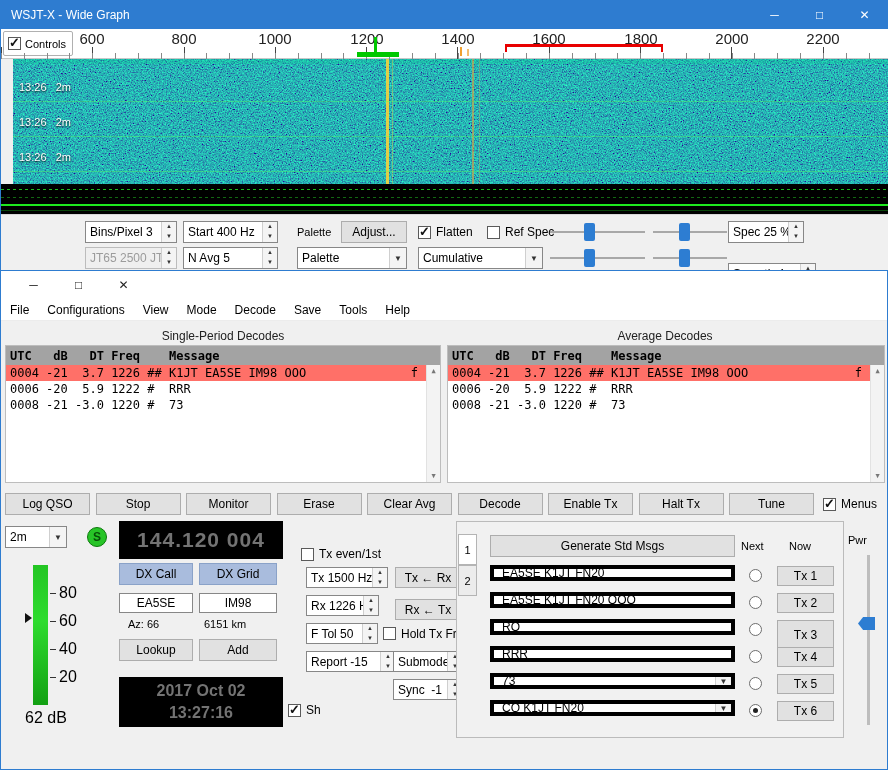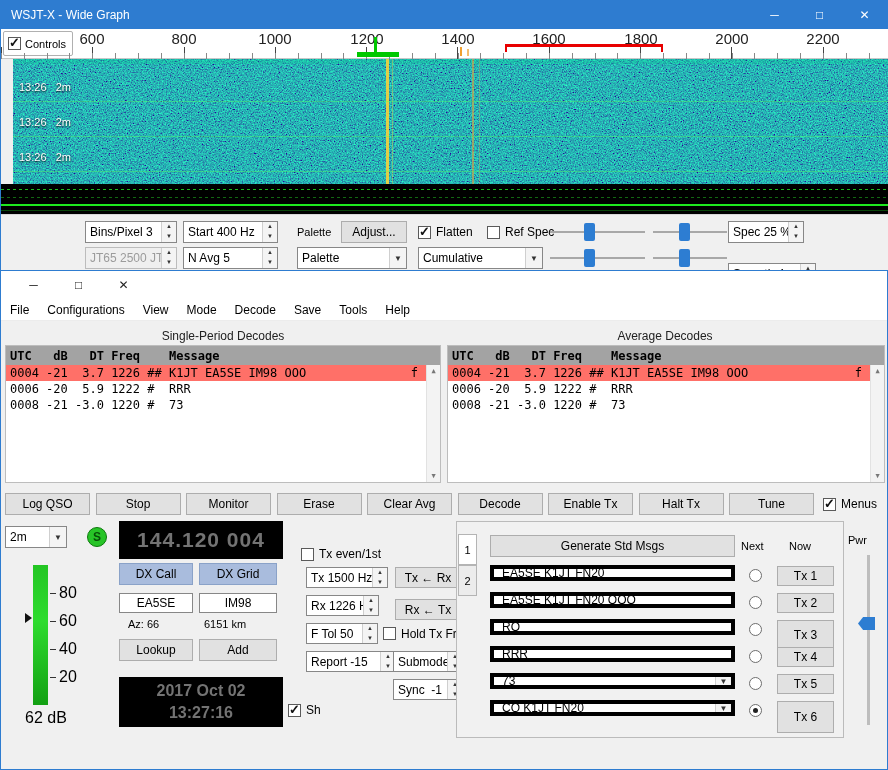--- a/index.html
+++ b/index.html
@@ -430,20 +430,20 @@
         <span class="fld-arrow">▼</span>
       </span>
     <span class="radio" style="left:292px;top:155px"></span>
     <span class="btn" style="left:320px;top:152px;width:57px;height:20px">Tx 5</span>
 
     <span class="msg-field" style="left:33px;top:178px;width:245px">
         <span>CQ K1JT FN20</span>
         <span class="fld-arrow">▼</span>
       </span>
     <span class="radio sel" style="left:292px;top:182px"></span>
-    <span class="btn" style="left:320px;top:179px;width:57px;height:32px">Tx 6</span>
+    <span class="btn" style="left:320px;top:179px;width:57px;height:20px">Tx 6</span>
   </div>
 
   <span class="lbl" style="left:847px;top:258px">Pwr</span>
   <span class="pwr-track"></span>
   <span class="pwr-handle"></span>
 
 </div>
 
 </body></html>

